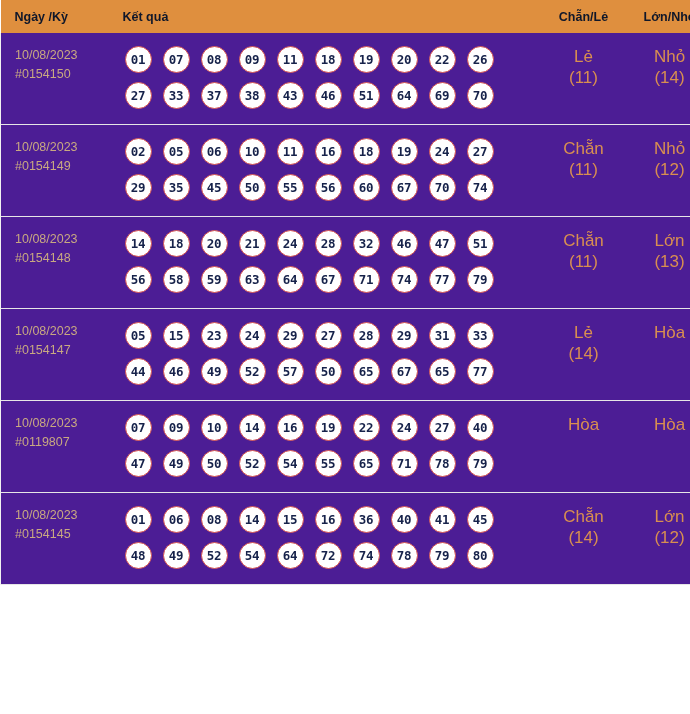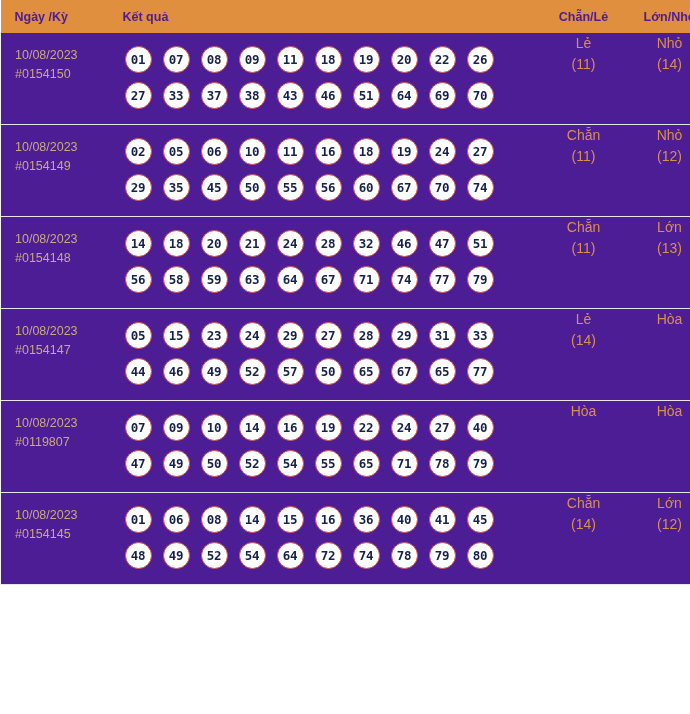--- a/index.html
+++ b/index.html
@@ -19,21 +19,21 @@
     width: 690px;
     border-collapse: collapse;
     table-layout: fixed;
   }
 
   
   thead tr {
     background: #df8f3e;
   }
   thead th {
-    color: #4c1d95;
+    color: #0f172a;
     font-size: 12.5px;
     font-weight: bold;
     padding: 0;
     height: 33px;
     vertical-align: middle;
     white-space: nowrap;
   }
   th.col-date   { width: 100px; text-align: left;   padding-left: 14px; }
   th.col-result { width: 418px; text-align: left;   padding-left: 8px;  }
   th.col-oe     { width: 86px;  text-align: center; }
@@ -53,23 +53,24 @@
   td.cell-date {
     padding: 13px 0 0 14px;
     color: #c9a981;
     font-size: 12.5px;
     line-height: 19px;
     white-space: nowrap;
     border-left: 1px solid #f2f2f2;
   }
   td.cell-result { padding: 7px 0 9px 4px; }
   td.cell-oe, td.cell-bs {
+    padding-top: 13px;
     text-align: center;
     color: #d98f50;
-    font-size: 14px;
+    font-size: 17px;
     line-height: 21px;
     white-space: nowrap;
   }
   .verdict-label { display: block; }
   .verdict-count { display: block; }
 
   
   .ball-row {
     display: flex;
     flex-wrap: nowrap;

